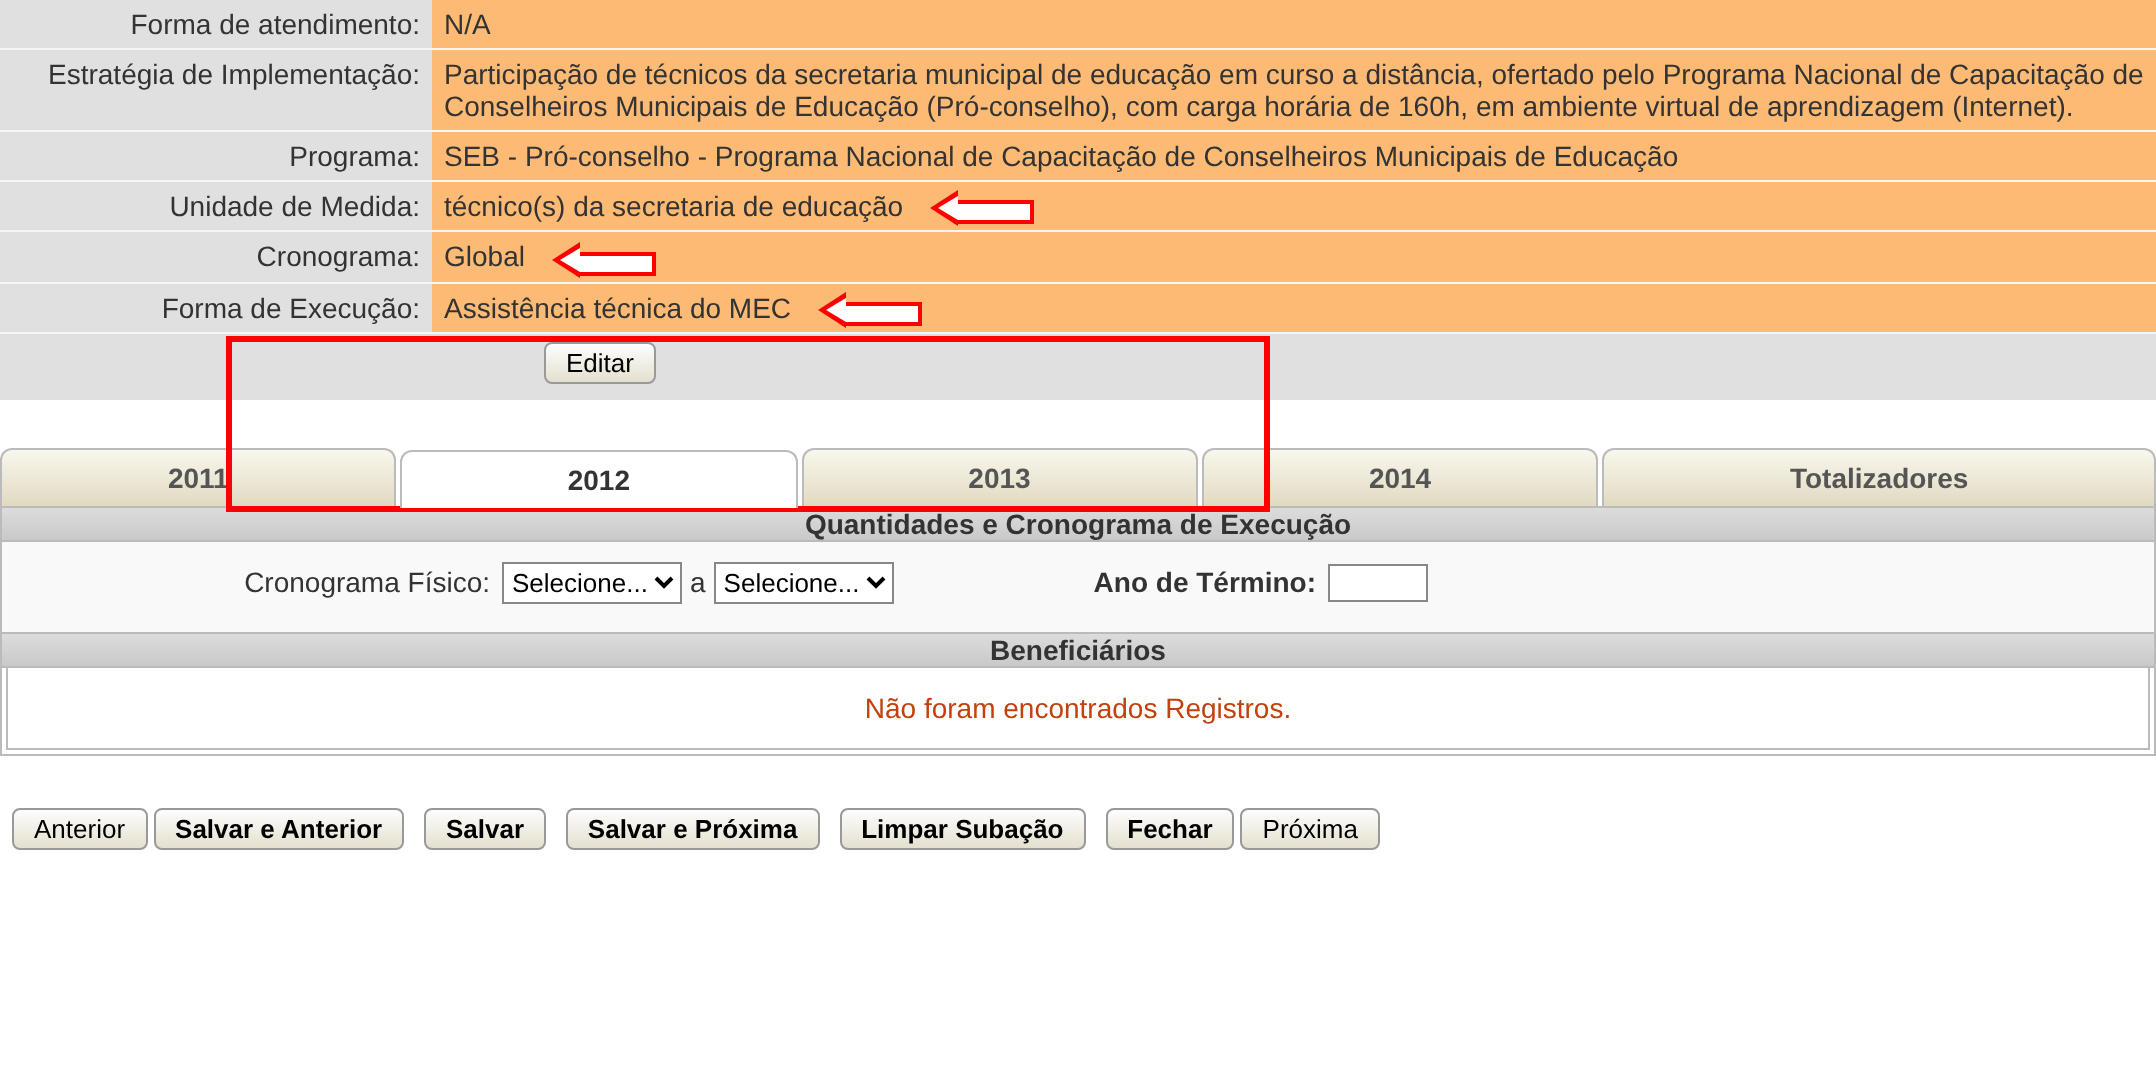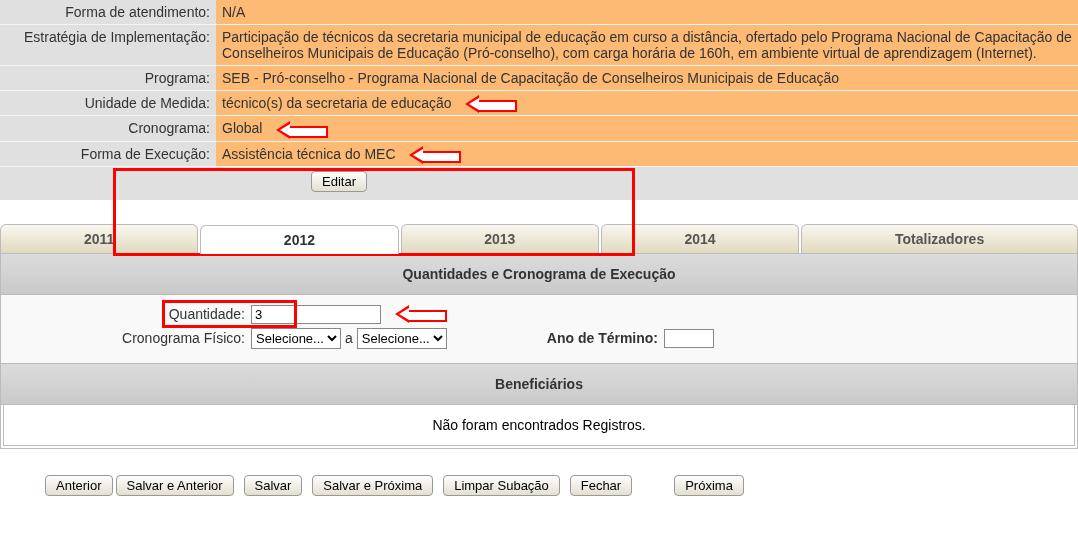--- a/index.html
+++ b/index.html
@@ -82,21 +82,20 @@
     padding: 4px 6px 8px 272px;
   }
   button.gov-btn {
     background: linear-gradient(#fdfdfd, #e4e0cf);
     border: 1px solid #999;
     border-radius: 4px;
     padding: 2px 10px;
     font-size: 13px;
     cursor: pointer;
     font-family: inherit;
-    margin-left: 39px;
   }
   .tabs {
     display: flex;
     width: 100%;
     margin-top: 24px;
     border-bottom: 1px solid #bbb;
   }
   .tab {
     flex: 1;
     text-align: center;
@@ -117,21 +116,21 @@
     position: relative;
     top: 1px;
   }
   .tab.totalizadores {
     flex: 1.4;
   }
   .section-header {
     text-align: center;
     font-weight: bold;
     background: linear-gradient(#dcdcdc, #c9c9c9);
-    padding: 12px;
+    padding: 0;
     border: 1px solid #bbb;
     border-top: none;
   }
   .form-area {
     border: 1px solid #bbb;
     border-top: none;
     padding: 6px 10px 10px 10px;
     background: #f9f9f9;
   }
   .row {
@@ -155,35 +154,36 @@
     font-size: 13px;
     height: 21px;
     background: #fff;
   }
   .beneficiarios-box {
     border: 1px solid #bbb;
     border-top: none;
   }
   .no-records {
     text-align: center;
-    color: #000000;
+    color: #c2410c;
     padding: 12px;
     border: 1px solid #bbb;
     border-top: none;
     margin: 0 2px 2px 2px;
   }
   .button-bar {
     display: flex;
     justify-content: flex-start;
     align-items: center;
     margin-top: 26px;
     padding: 0 6px 8px 6px;
   }
   .button-bar .center-btns button {
     margin: 0 3px;
+    font-weight: bold;
   }
   .wrapper { position: relative; }
   .termino-lbl { font-weight: bold; margin-left: 100px; margin-right: 6px; }
   .qty-wrap { display:inline-block; position:relative; }
 </style>
 </head>
 <body>
 
 <div class="wrapper">
 <table class="form-table">
@@ -233,30 +233,20 @@
   <div class="tab">2011</div>
   <div class="tab active">2012</div>
   <div class="tab">2013</div>
   <div class="tab">2014</div>
   <div class="tab totalizadores">Totalizadores</div>
 </div>
 
 <div class="section-header">Quantidades e Cronograma de Execução</div>
 
 <div class="form-area">
-  <div class="row" style="position: relative;">
-    <div class="lbl qty-wrap">
-      <span>Quantidade:</span>
-    </div>
-    <input type="text" style="width: 130px;" value="3">
-    <span class="arrow" style="margin-left:16px">
-          <span class="arrow-inner"></span>
-        </span>
-    <div class="red-box" style="top:-5px; left:151px; width:135px; height:28px; position:absolute;"></div>
-  </div>
   <div class="row" style="position:relative;">
     <div class="lbl">Cronograma Físico:</div>
     <select>
       <option>Selecione...</option>
     </select>
     <span style="margin:0 4px">a</span>
     <select>
       <option>Selecione...</option>
     </select>
     <span class="termino-lbl">Ano de Término:</span>

